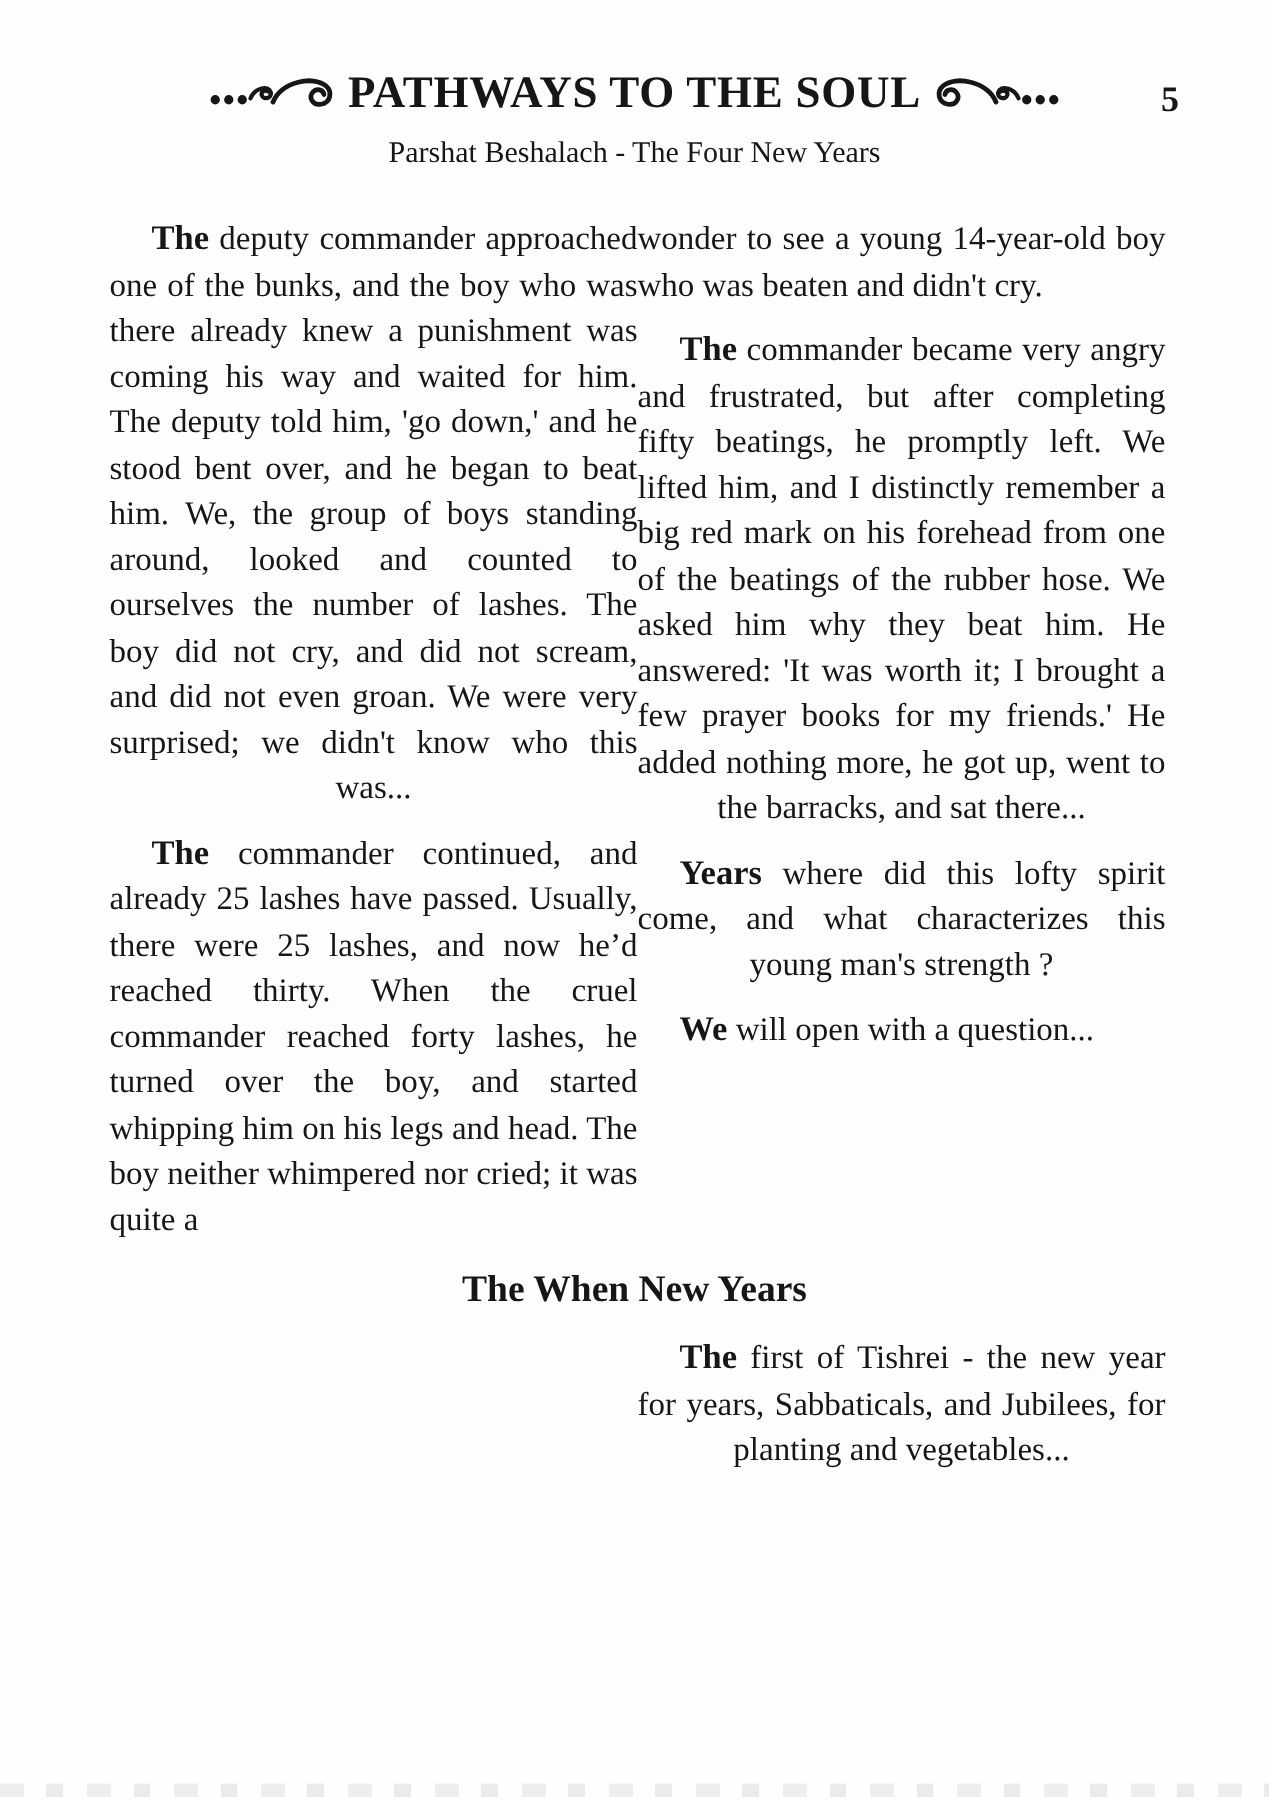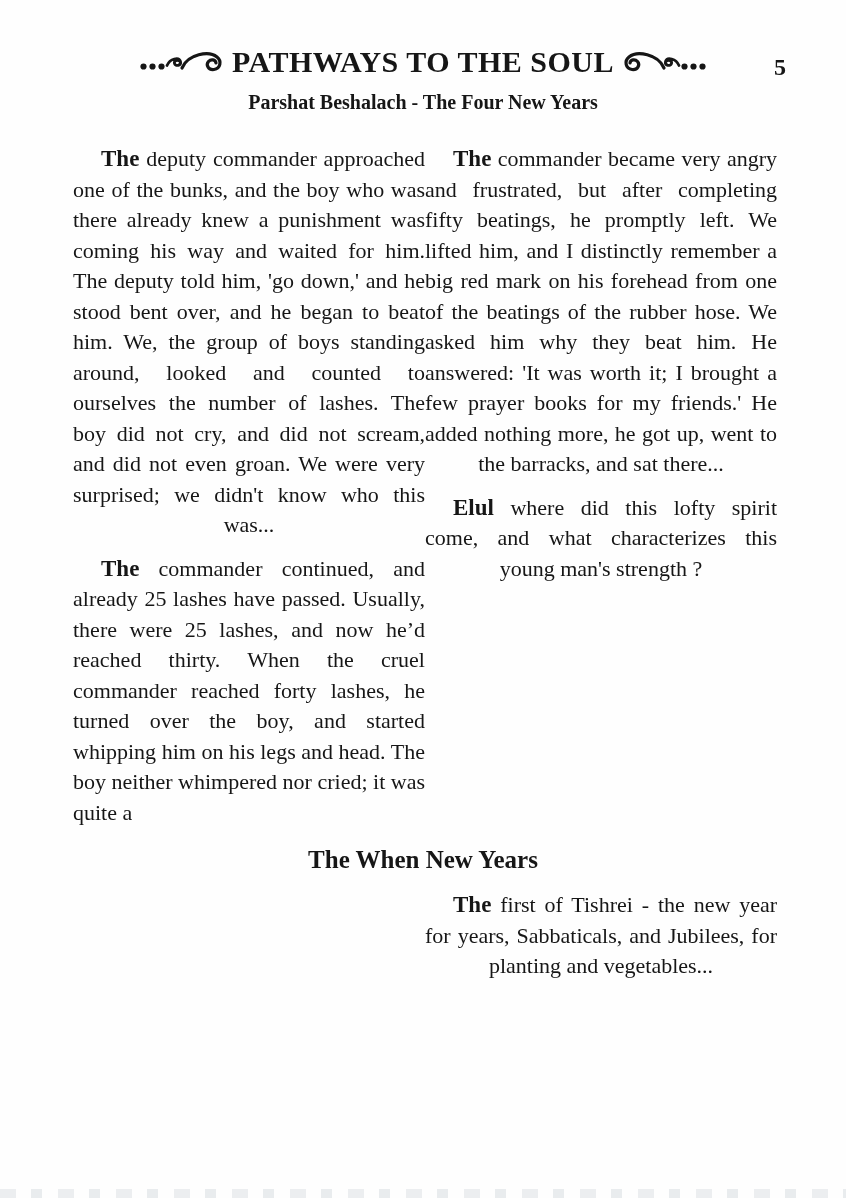--- a/index.html
+++ b/index.html
@@ -7,21 +7,21 @@
   .page {
     position:relative; width:846px; height:1198px; margin:0 auto;
     background:#fefefe; color:#161616; overflow:hidden;
     font-family:"Liberation Serif", serif;
   }
   .header-row { margin-top:44px; display:flex; align-items:center; justify-content:center; gap:9px; }
   .title { font-weight:bold; font-size:30px; line-height:36px; letter-spacing:0.5px; white-space:nowrap; }
   .ornament svg { display:block; }
   .ornament.flip svg { transform:scaleX(-1); }
   .page-number { position:absolute; top:54px; right:60px; font-weight:bold; font-size:24px; }
-  .subtitle { text-align:center; font-weight:bold; font-size:20px; line-height:24px; margin-top:10px; }
+  .subtitle { text-align:center; font-weight:normal; font-size:20px; line-height:24px; margin-top:10px; }
   .cols { display:flex; margin:30px 69px 0 73px; }
   .col { flex:1; min-width:0; }
   .para { text-align:justify; text-indent:28px; font-size:22px; line-height:30.5px; }
   .para + .para { margin-top:13px; }
   .para.cont { text-indent:0; }
   .last-center { text-align-last:center; -moz-text-align-last:center; }
   .lead { font-weight:bold; font-size:23px; }
   .ref { font-size:18px; }
   .section-title { text-align:center; font-weight:bold; font-size:25px; line-height:30px; margin-top:17px; }
   .cols.section { margin-top:15px; }
@@ -68,22 +68,24 @@
   </div>
   <div class="page-number">5</div>
   <div class="subtitle">Parshat Beshalach - The Four New Years</div>
 
   <div class="cols">
     <div class="col">
       <p class="para last-center"><b class="lead">The</b> <span>deputy commander approached one of the bunks, and the boy who was there already knew a punishment was coming his way and waited for him. The deputy told him, 'go down,' and he stood bent over, and he began to beat him. We, the group of boys standing around, looked and counted to ourselves the number of lashes. The boy did not cry, and did not scream, and did not even groan. We were very surprised; we didn't know who this was...</span></p>
       <p class="para"><b class="lead">The</b> <span>commander continued, and already 25 lashes have passed. Usually, there were 25 lashes, and now he’d reached thirty. When the cruel commander reached forty lashes, he turned over the boy, and started whipping him on his legs and head. The boy neither whimpered nor cried; it was quite a</span></p>
     </div>
     <div class="col">
+      <p class="para cont"><span>wonder to see a young 14-year-old boy who was beaten and didn't cry.</span></p>
       <p class="para last-center"><b class="lead">The</b> <span>commander became very angry and frustrated, but after completing fifty beatings, he promptly left. We lifted him, and I distinctly remember a big red mark on his forehead from one of the beatings of the rubber hose. We asked him why they beat him. He answered: 'It was worth it; I brought a few prayer books for my friends.' He added nothing more, he got up, went to the barracks, and sat there...</span></p>
-      <p class="para last-center"><b class="lead">Elul</b> <span>where did this lofty spirit come, and what characterizes this young man's strength ?</span></p>
+      <p class="para last-center"><b class="lead">Years</b> <span>where did this lofty spirit come, and what characterizes this young man's strength ?</span></p>
+      <p class="para"><b class="lead">We</b> <span>will open with a question...</span></p>
     </div>
   </div>
 
   <div class="section-title">The When New Years</div>
   <div class="cols section">
     <div class="col">
     </div>
     <div class="col">
       <p class="para last-center"><b class="lead">The</b> <span>first of Tishrei - the new year for years, Sabbaticals, and Jubilees, for planting and vegetables...</span></p>
     </div>

